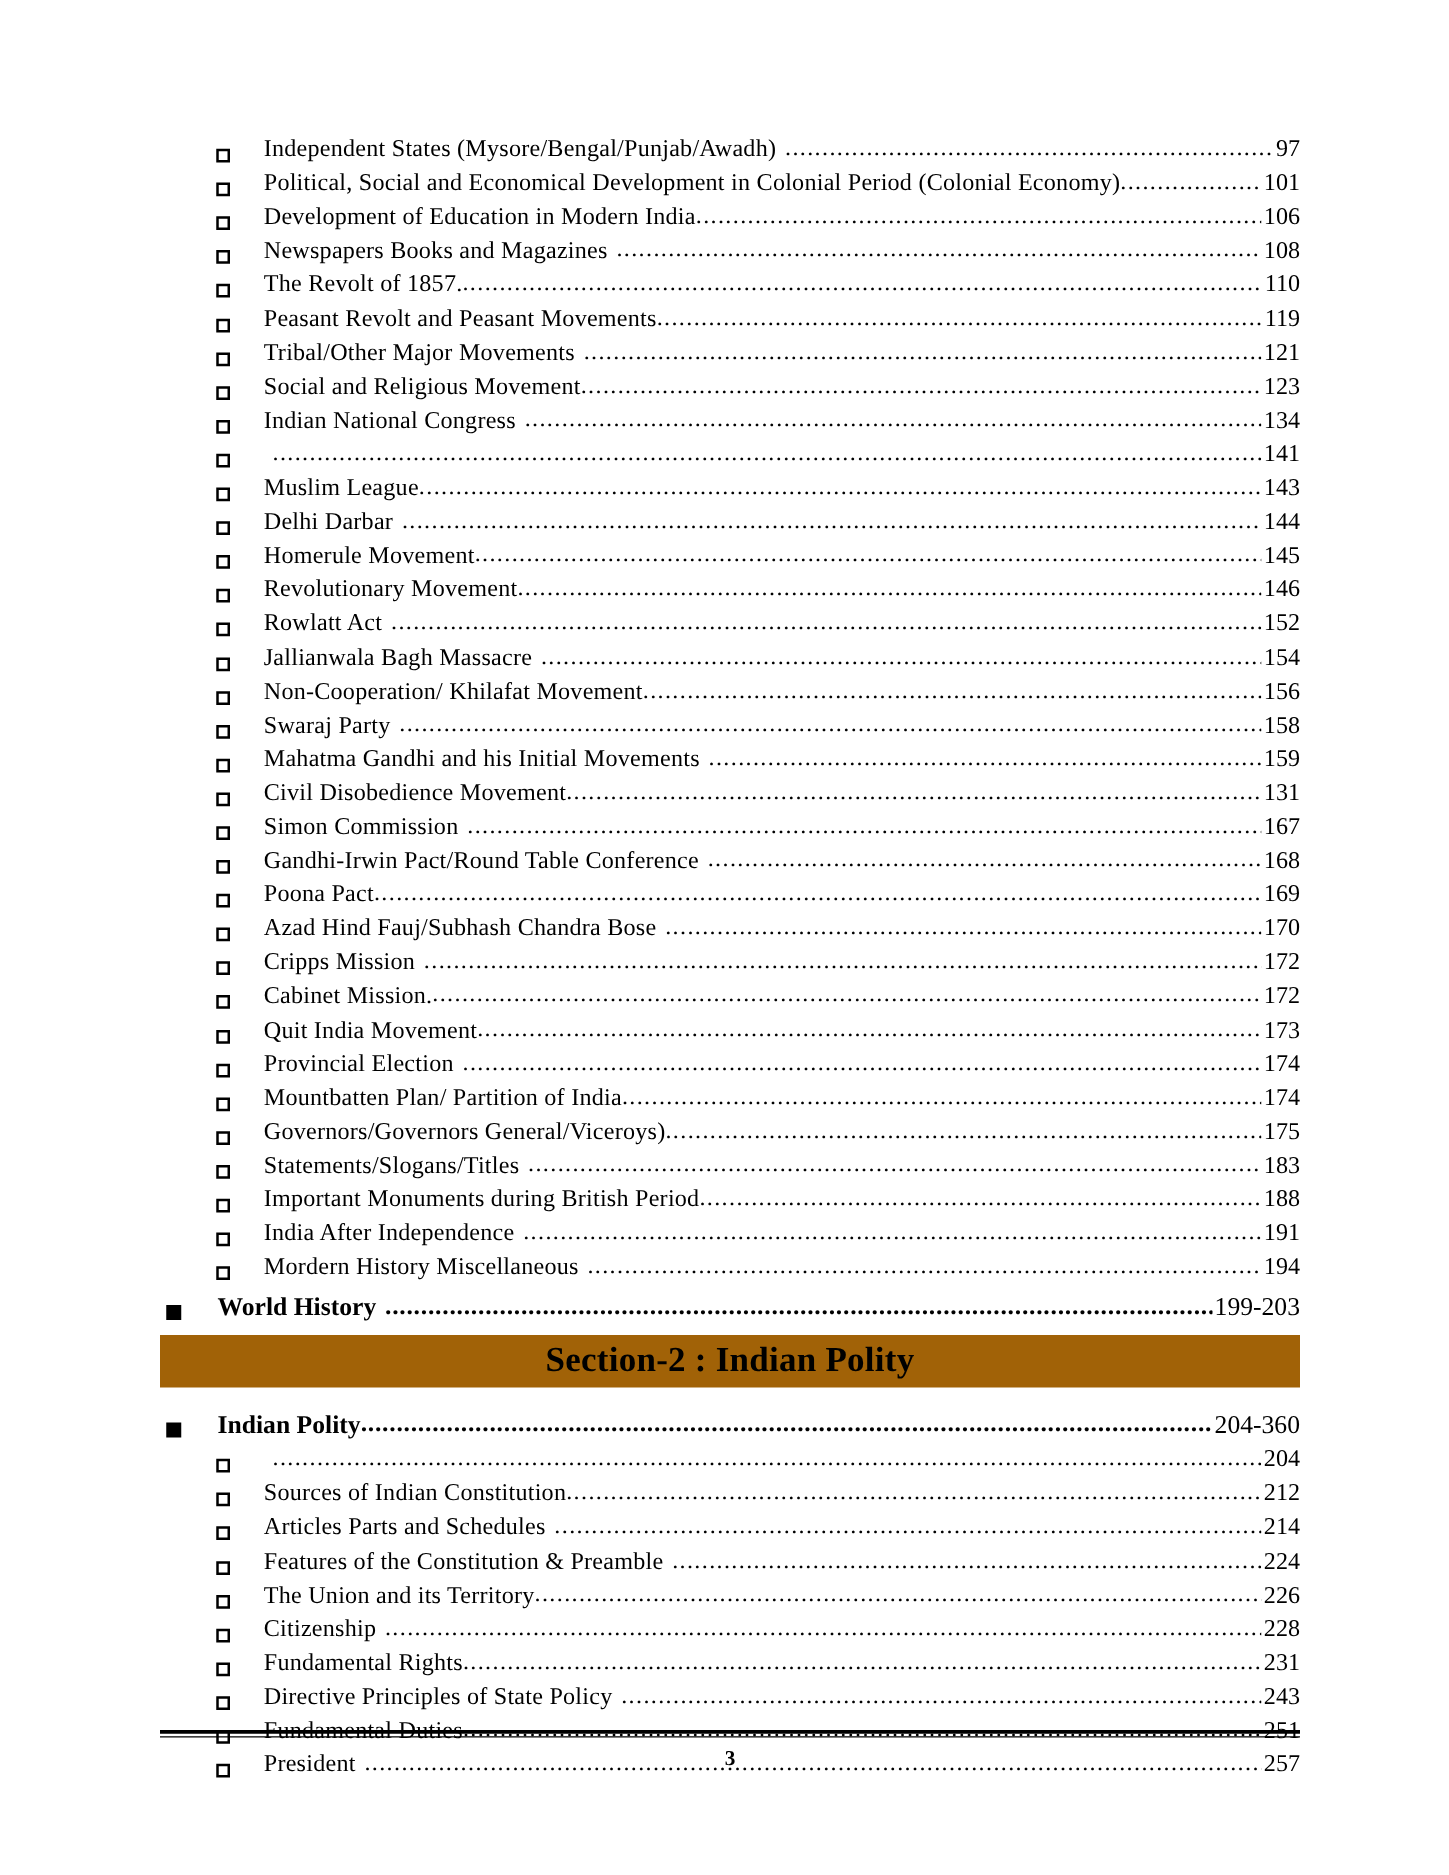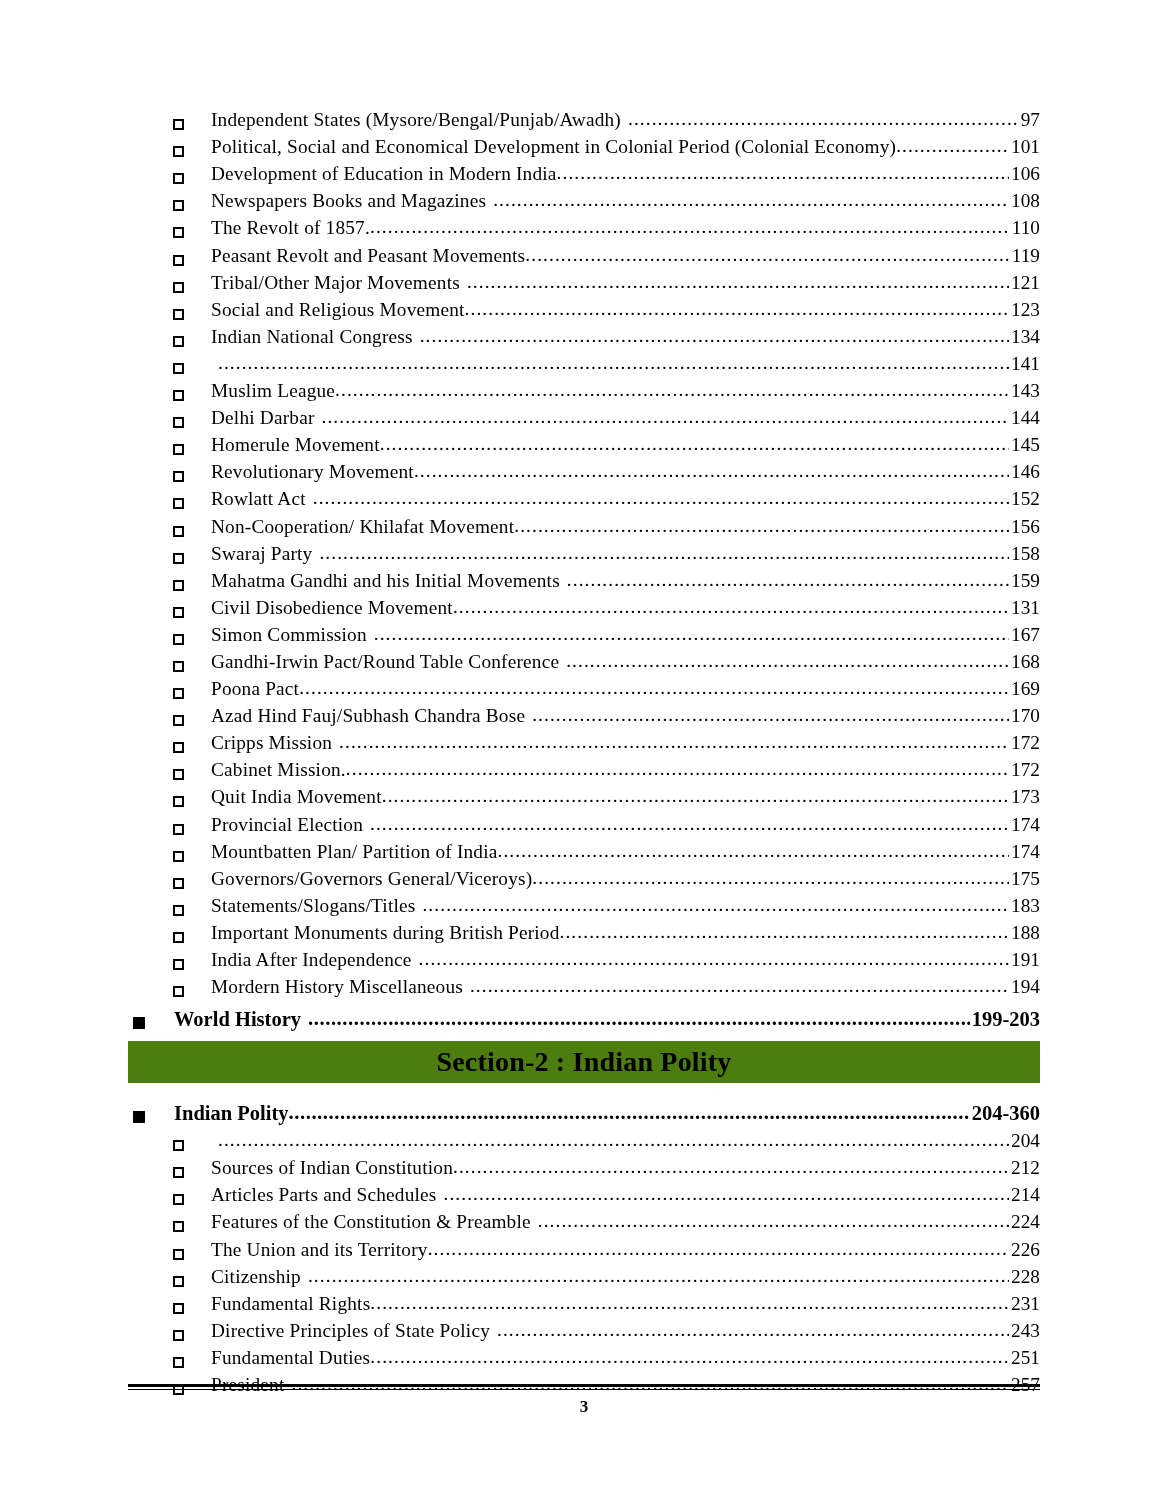--- a/index.html
+++ b/index.html
@@ -81,21 +81,21 @@
     top: -2px;
     margin-right: 29px;
   }
   .toc-row.lvl1 .title {
     font-size: 20.5px;
     font-weight: bold;
     white-space: nowrap;
   }
   .toc-row.lvl1 .pageno {
     font-size: 20.5px;
-    font-weight: bold;
+    font-weight: normal;
     white-space: nowrap;
   }
 
   
   .leader {
     flex: 1 1 auto;
     overflow: hidden;
     white-space: nowrap;
     margin: 0 2px 0 3px;
     position: relative;
@@ -114,21 +114,21 @@
   }
 
   
   .tight .leader { margin-left: 0px; }
   .loose .leader { margin-left: 7px; }
 
   
   .section-band {
     width: 912px;
     height: 42px;
-    background: #4d7c0f;
+    background: #a16207;
     display: flex;
     align-items: center;
     justify-content: center;
     margin-top: 10px;
     margin-bottom: 9px;
   }
   .section-band .section-title {
     font-size: 28px;
     font-weight: bold;
     color: #000;
@@ -249,20 +249,26 @@
           <span class="title">Revolutionary Movement</span>
           <span class="leader"></span>
           <span class="pageno">146</span>
         </div>
         <div class="toc-row lvl2 loose">
           <span class="bullet"></span>
           <span class="title">Rowlatt Act</span>
           <span class="leader"></span>
           <span class="pageno">152</span>
         </div>
+        <div class="toc-row lvl2 loose">
+          <span class="bullet"></span>
+          <span class="title">Jallianwala Bagh Massacre</span>
+          <span class="leader"></span>
+          <span class="pageno">154</span>
+        </div>
         <div class="toc-row lvl2 tight">
           <span class="bullet"></span>
           <span class="title">Non-Cooperation/ Khilafat Movement</span>
           <span class="leader"></span>
           <span class="pageno">156</span>
         </div>
         <div class="toc-row lvl2 loose">
           <span class="bullet"></span>
           <span class="title">Swaraj Party</span>
           <span class="leader"></span>

